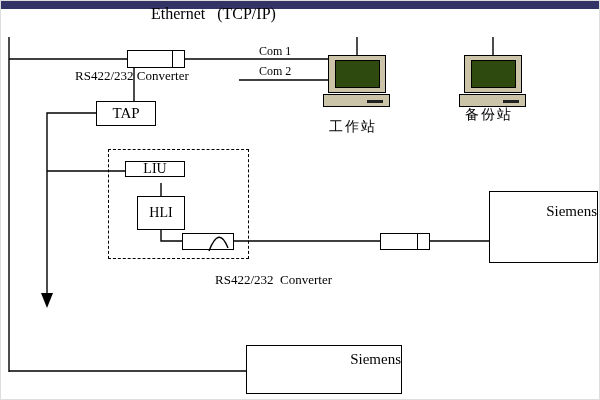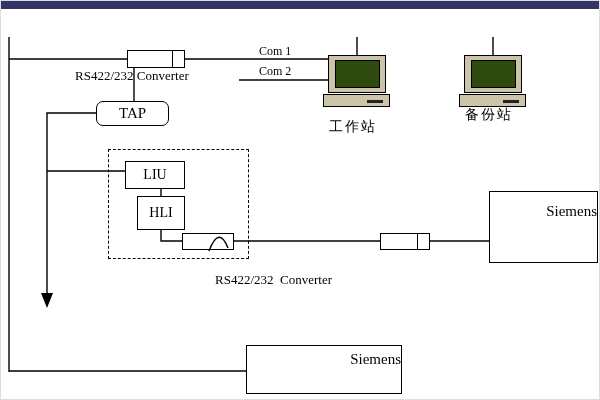--- a/index.html
+++ b/index.html
@@ -22,26 +22,26 @@
   .box.textleft{ display:block;text-align:right; }
   .divider{ position:absolute; top:0; bottom:0; right:11px; border-left:1px solid #000; }
   .lbl{
     position:absolute; z-index:3; white-space:pre; font-size:13px; line-height:1.2;
   }
   #title{ left:150px; top:3px; font-size:16px; }
   #conv-top-box{ left:126px; top:49px; width:58px; height:18px; }
   #conv-top-label{ left:74px; top:67px; }
   #com1-label{ left:258px; top:43px; font-size:12px; }
   #com2-label{ left:258px; top:63px; font-size:12px; }
-  #tap-box{ left:95px; top:100px; width:73px; height:25px; font-size:15px;border-radius:7px; }
+  #tap-box{ left:95px; top:100px; width:60px; height:25px; font-size:15px; }
   #dashed-box{
     position:absolute; left:107px; top:148px; width:141px; height:110px;
     border:1px dashed #000; z-index:2;
   }
-  #liu-box{ left:124px; top:160px; width:60px; height:28px;justify-content:center; }
+  #liu-box{ left:124px; top:160px; width:60px; height:16px;justify-content:center; }
   #hli-box{ left:136px; top:195px; width:48px; height:34px; }
   #conv1-box{ left:181px; top:232px; width:52px; height:17px; }
   #conv2-box{ left:379px; top:232px; width:50px; height:17px; }
   #conv-mid-label{ left:214px; top:271px; }
   #ats-box{ left:488px; top:190px; width:109px; height:72px; padding:8px 0 0 12px; font-size:15px; line-height:1.55; }
   #mclock-box{ left:245px; top:344px; width:156px; height:49px; padding:3px 0 0 12px; font-size:15px; line-height:1.45; }
   #lan-note-1{ left:28px; top:314px; }
   #lan-note-2{ left:28px; top:334px; }
   
   .computer{ position:absolute; z-index:3; }
@@ -87,20 +87,21 @@
       <line x1="160" y1="182" x2="160" y2="195"></line>
       <polyline points="160,217 160,240 181,240"></polyline>
       <line x1="233" y1="240" x2="379" y2="240"></line>
       <line x1="429" y1="240" x2="488" y2="240"></line>
       <line x1="356" y1="36" x2="356" y2="54"></line>
       <line x1="492" y1="36" x2="492" y2="54"></line>
     </g>
     <polygon points="40,292 52,292 46,307" fill="#000"></polygon>
   </svg>
 
+  <div class="lbl" id="title">Ethernet   (TCP/IP)</div>
 
   <div class="box" id="conv-top-box">
     <span class="divider"></span>
   </div>
   <div class="lbl" id="conv-top-label">RS422/232 Converter</div>
 
   <div class="lbl" id="com1-label">Com 1</div>
   <div class="lbl" id="com2-label">Com 2</div>
 
   <div class="box" id="tap-box">

